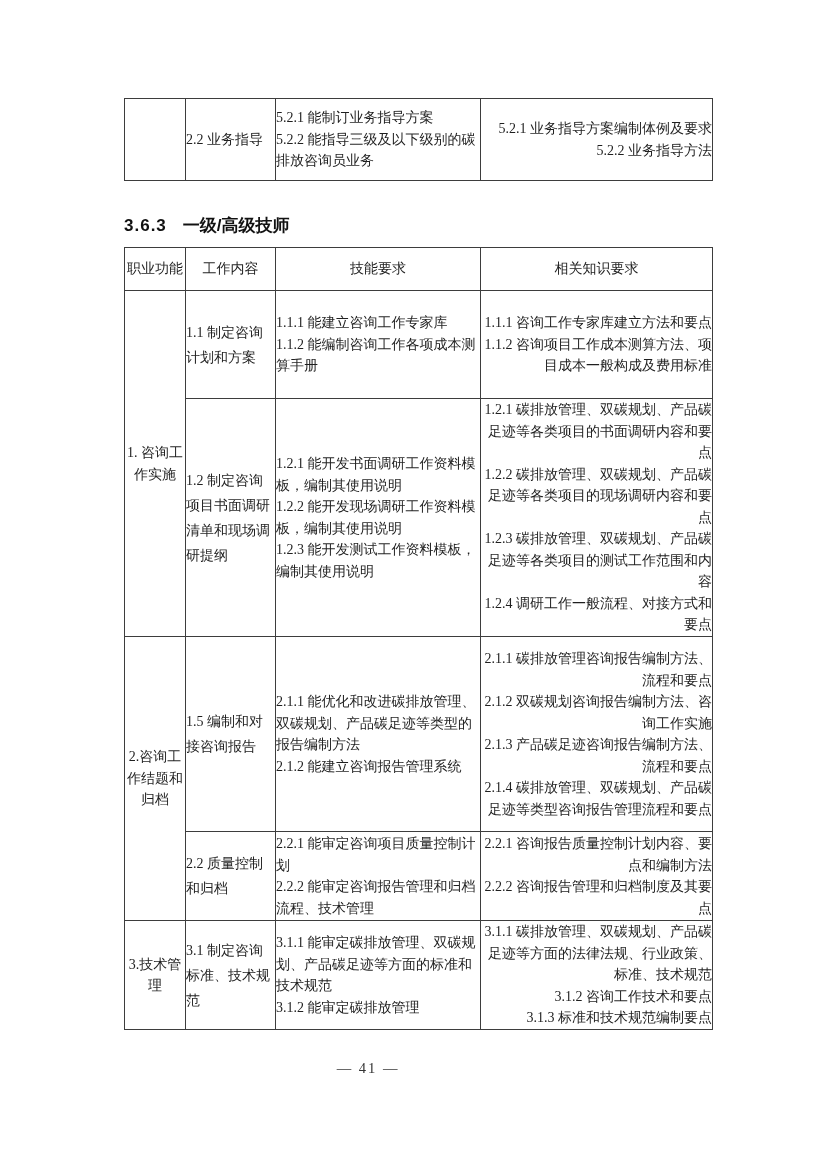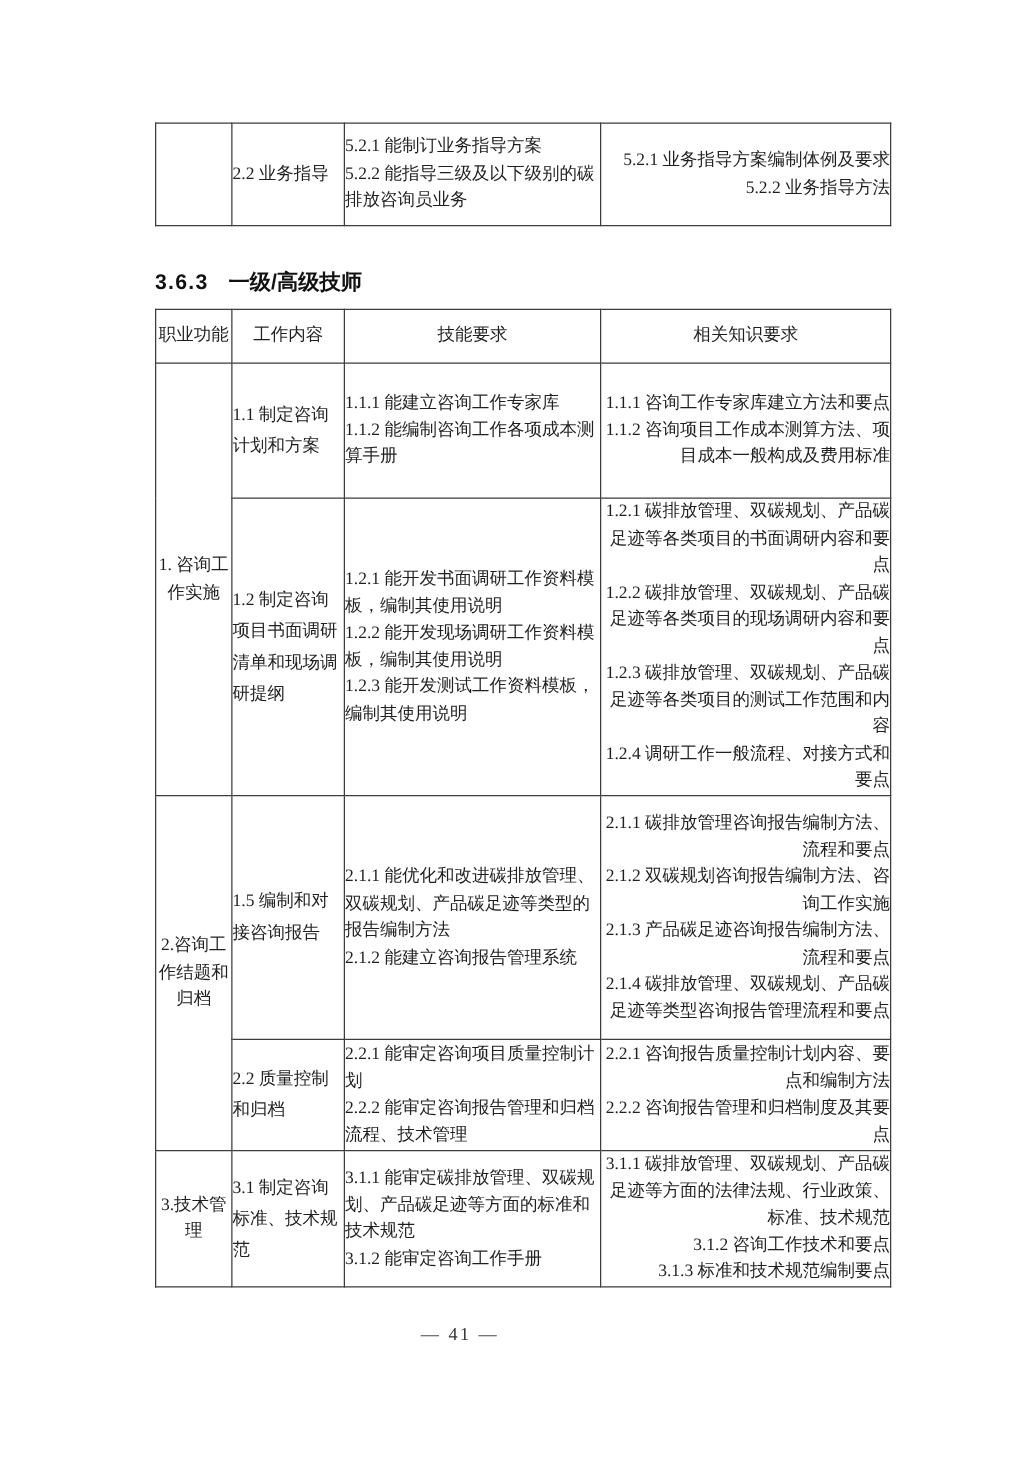--- a/index.html
+++ b/index.html
@@ -159,21 +159,21 @@
         <div>2.2.1 咨询报告质量控制计划内容、要点和编制方法</div>
         <div>2.2.2 咨询报告管理和归档制度及其要点</div>
       </td>
     </tr>
 
     <tr class="row-31">
       <td class="func">3.技术管理</td>
       <td class="work">3.1 制定咨询标准、技术规范</td>
       <td class="skill">
         <div>3.1.1 能审定碳排放管理、双碳规划、产品碳足迹等方面的标准和技术规范</div>
-        <div>3.1.2 能审定咨询工作手册</div>
+        <div>3.1.2 能审定碳排放管理</div>
       </td>
       <td class="knowl">
         <div>3.1.1 碳排放管理、双碳规划、产品碳足迹等方面的法律法规、行业政策、标准、技术规范</div>
         <div>3.1.2 咨询工作技术和要点</div>
         <div>3.1.3 标准和技术规范编制要点</div>
       </td>
     </tr>
   </tbody>
     </table>
 

